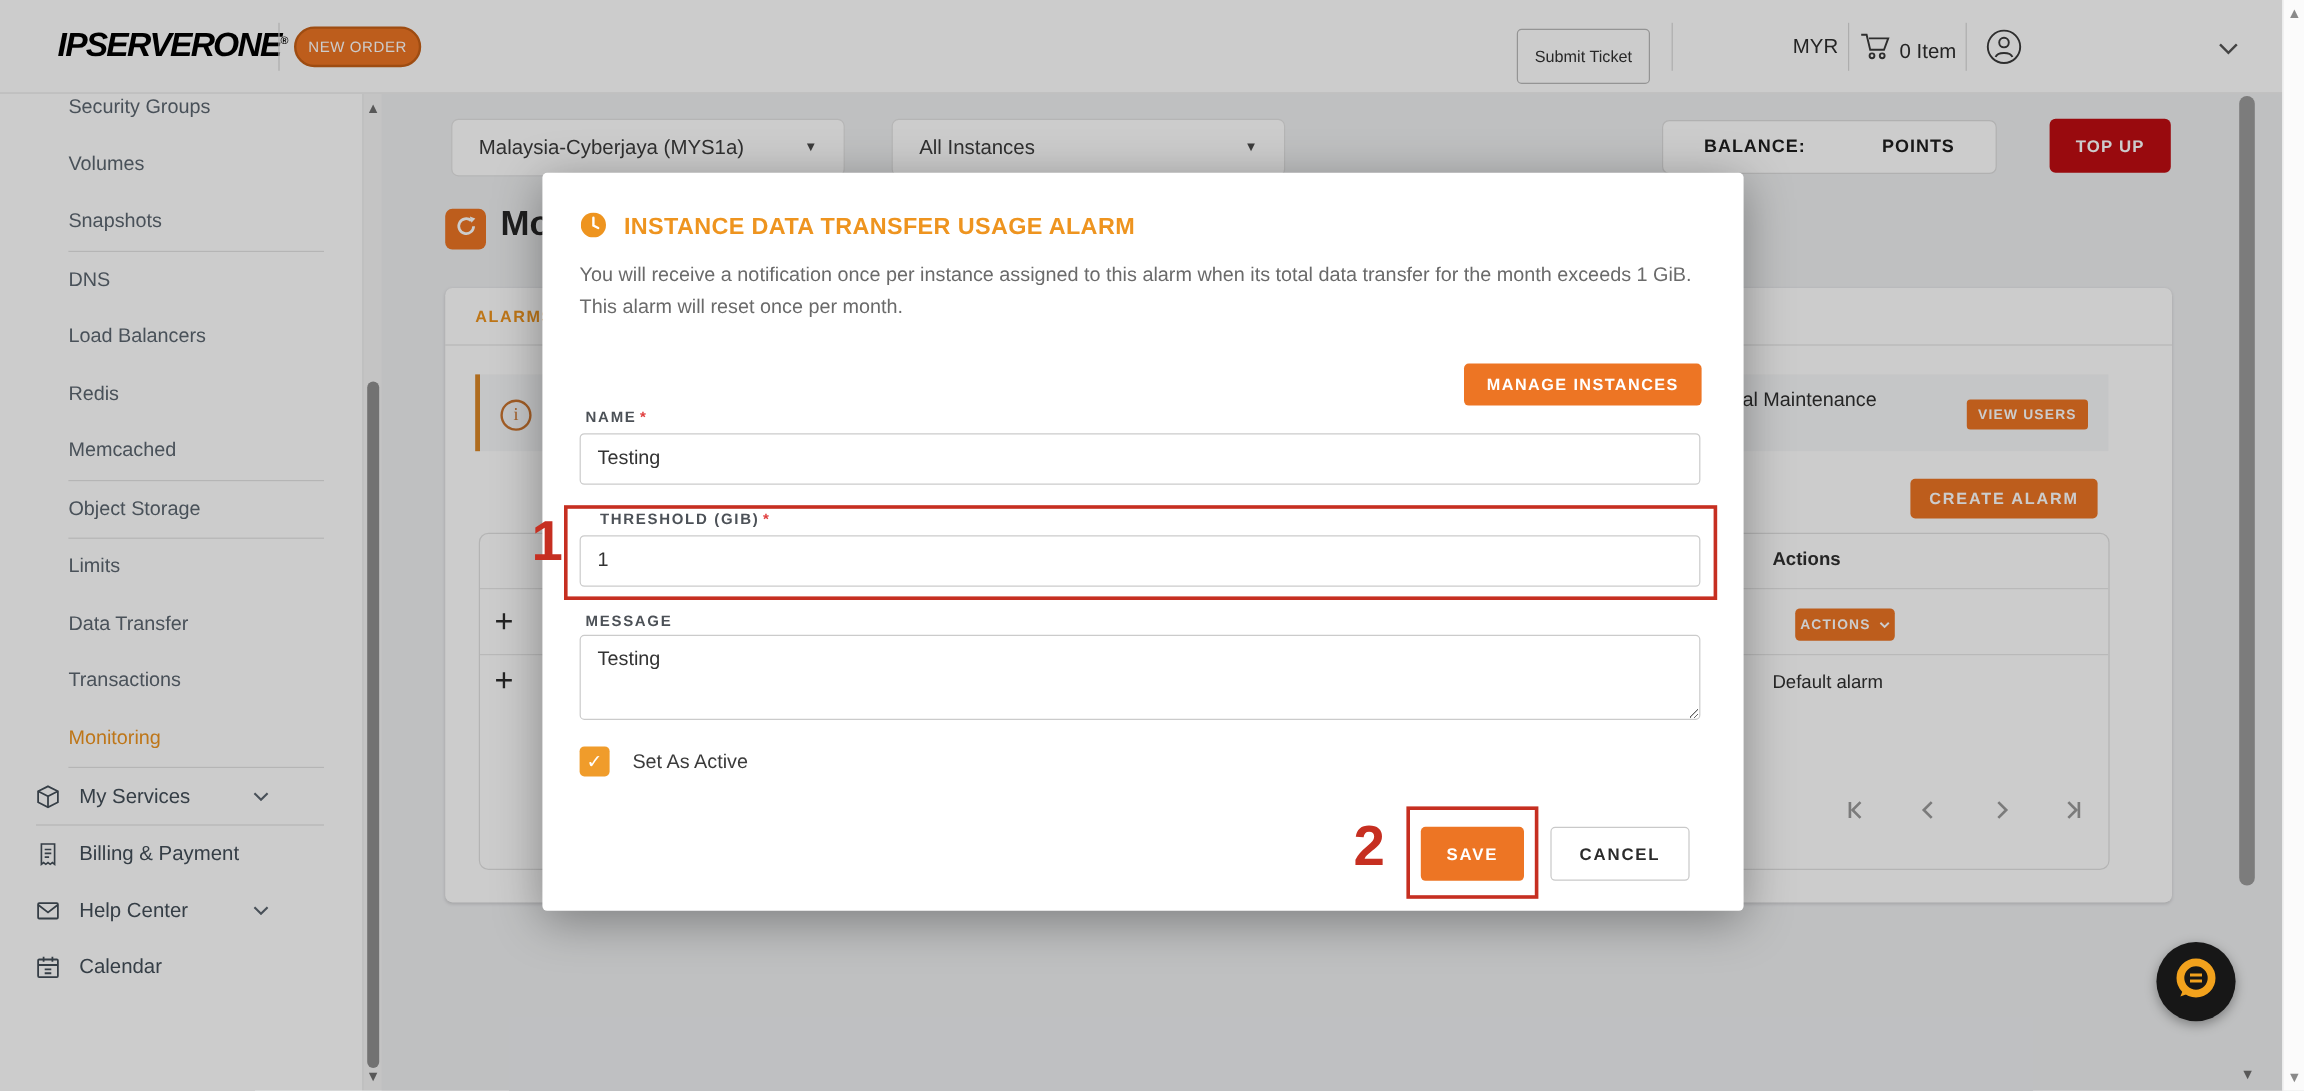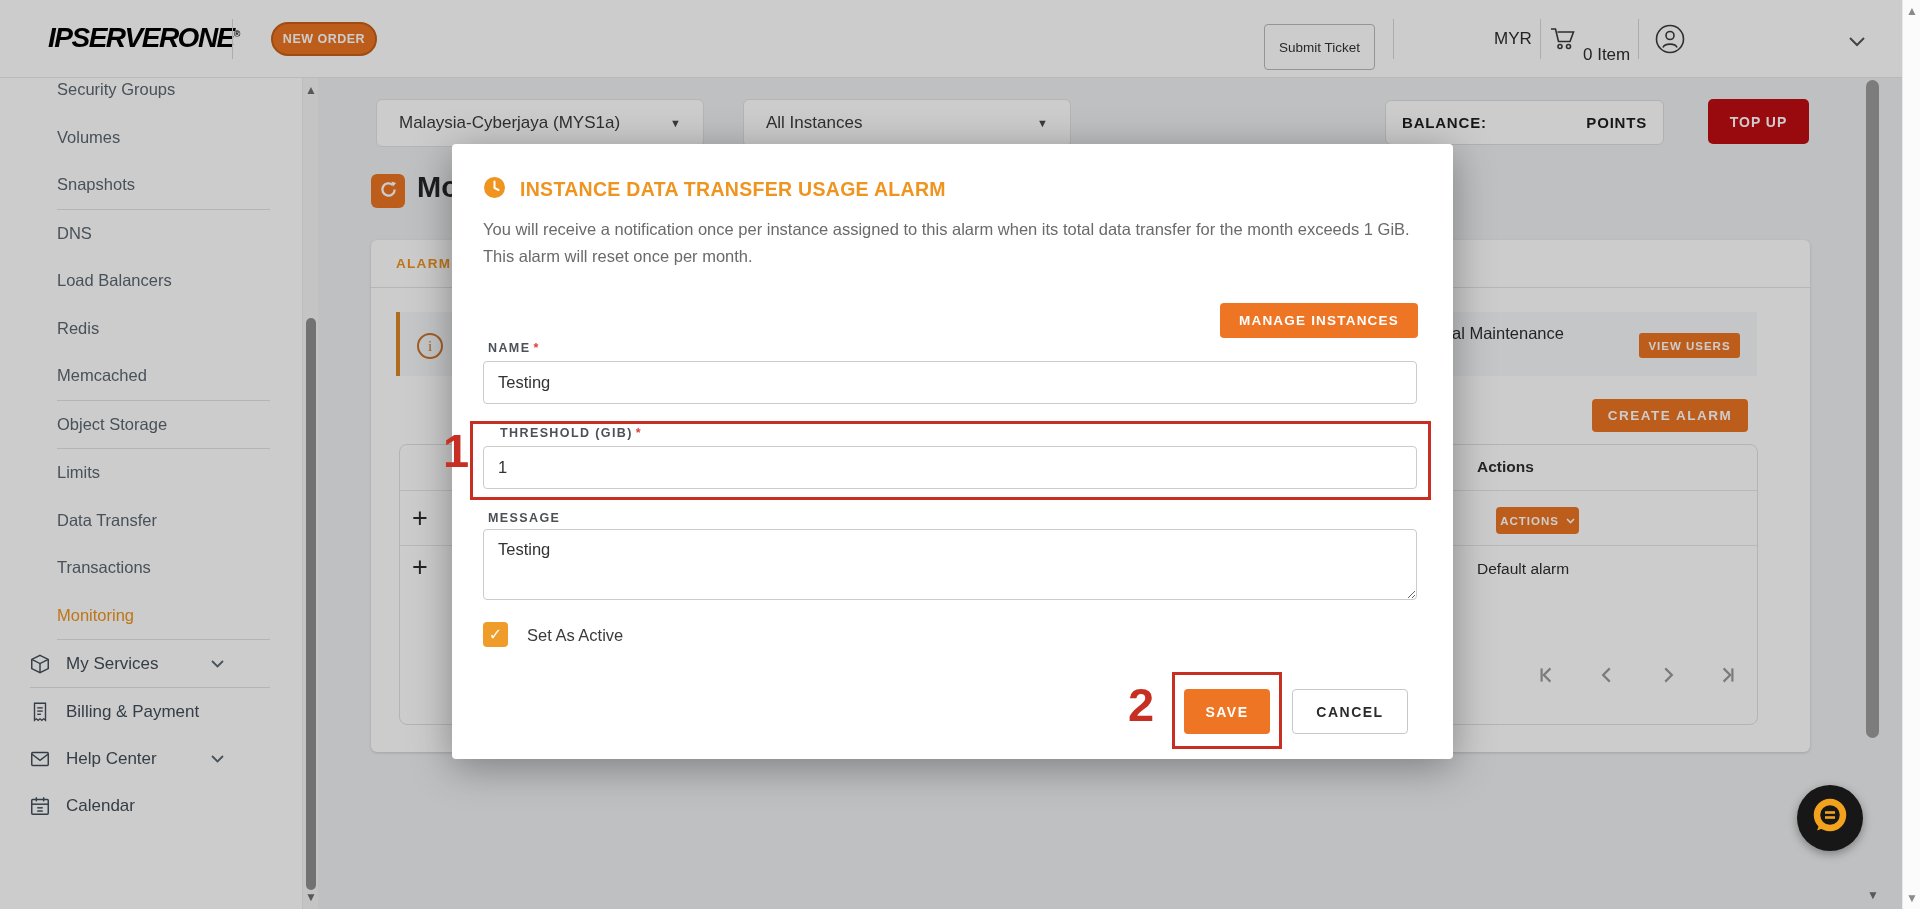--- a/index.html
+++ b/index.html
@@ -8,22 +8,22 @@
     position: relative; overflow: hidden;
     font-family: "Liberation Sans", "DejaVu Sans", sans-serif;
     background: #eff0f2;
   }
 
   
   .header { position:absolute; left:0; top:0; width:1902px; height:78px; background:#ffffff; border-bottom:1px solid #e9e9e9; z-index:5; }
   .logo { position:absolute; left:48px; top:22px; font-style:italic; font-weight:bold; font-size:28px; letter-spacing:-1.5px; color:#000000; }
   .logo sup { font-size:9px; font-style:normal; vertical-align:super; }
   .hdr-vdiv { position:absolute; top:19px; width:1px; height:40px; background:#d9d9d9; }
-  .new-order { position:absolute; left:271px; top:22px; width:106px; height:34px; background:var(--brand-orange); border:2px solid #c65f16; border-radius:17px;
-    color:#fff; font-size:12.5px; font-weight:bold; letter-spacing:.5px; display:flex; align-items:center; justify-content:center; cursor:pointer; }
+  .new-order { position:absolute; left:245px; top:22px; width:106px; height:34px; background:var(--brand-orange); border:2px solid #c65f16; border-radius:17px;
+    color:#fff; font-size:12.5px; font-weight:normal; letter-spacing:.5px; display:flex; align-items:center; justify-content:center; cursor:pointer; }
   .submit-ticket { position:absolute; left:1264px; top:24px; height:46px; padding:0 14px; background:#fff; border:1px solid #b9b9b9; border-radius:4px;
     color:#333; font-size:13.5px; display:flex; align-items:center; cursor:pointer; }
   .hdr-text { position:absolute; top:29px; font-size:17px; color:#2d2d2d; }
   .hdr-icon { position:absolute; }
 
   
   .sidebar { position:absolute; left:0; top:78px; width:302px; height:831px; background:#ffffff; overflow:hidden; z-index:4; }
   .sb-nav { margin-top:-12px; }
   .sb-item { height:47.5px; display:flex; align-items:center; padding-left:57px; font-size:16.5px; color:#5c6670; cursor:pointer; }
   .sb-item.sb-main { height:47px; padding-left:28px; font-size:17px; color:#434e58; }
@@ -34,21 +34,21 @@
   .sb-divider.main { margin-left:30px; }
   .sb-scrollbar { position:absolute; left:302px; top:78px; width:16px; height:831px; background:#f6f6f6; border-left:1px solid #ececec; z-index:4; }
   .sb-thumb { position:absolute; left:3px; top:240px; width:10px; height:572px; border-radius:5px; background:#8f8f8f; }
   .scroll-arrow { font-size:12px; color:#6f6f6f; line-height:1; position:absolute; left:2px; }
 
   
   .select { position:absolute; top:99px; width:328px; height:48px; background:#fff; border:1px solid #e3e3e3; border-radius:6px;
     display:flex; align-items:center; justify-content:space-between; padding:0 22px; font-size:17px; color:#3c3c3c; cursor:pointer; }
   .select .caret { font-size:11px; color:#4a4a4a; }
   .balance { position:absolute; left:1385px; top:100px; width:279px; height:45px; background:#fff; border:1px solid #dedede; border-radius:6px;
-    display:flex; align-items:center; justify-content:space-between; padding:0 16px; font-size:15px; font-weight:bold; letter-spacing:.8px; color:#1f1f1f; }
+    display:flex; align-items:center; justify-content:space-between; padding:0 34px; font-size:15px; font-weight:bold; letter-spacing:.8px; color:#1f1f1f; }
   .topup { position:absolute; left:1708px; top:99px; width:101px; height:45px; background:var(--topup-red); border-radius:5px;
     color:#fff; font-size:14px; font-weight:bold; letter-spacing:1px; display:flex; align-items:center; justify-content:center; cursor:pointer; }
   .refresh-btn { position:absolute; left:371px; top:174px; width:34px; height:34px; background:var(--brand-orange); border-radius:6px;
     display:flex; align-items:center; justify-content:center; cursor:pointer; }
   .page-title { position:absolute; left:417px; top:171px; font-size:29px; font-weight:bold; color:#262626; }
 
   
   .panel { position:absolute; left:371px; top:240px; width:1439px; height:512px; background:#fff; border-radius:6px; box-shadow:0 1px 3px rgba(0,0,0,.15); }
   .tab { position:absolute; left:396px; top:256px; font-size:13.5px; font-weight:bold; letter-spacing:1.3px; color:var(--title-orange); cursor:pointer; }
   .tab-line { position:absolute; left:371px; top:287px; width:1439px; height:1px; background:#e4e4e4; }
@@ -119,21 +119,21 @@
   <div class="hdr-vdiv" style="left:1393px"></div>
   <div class="hdr-text" style="left:1494px">MYR</div>
   <div class="hdr-vdiv" style="left:1540px"></div>
   <span class="hdr-icon" style="left:1550px; top:26px">
     <svg width="27" height="26" viewBox="0 0 27 26" fill="none" stroke="#3a3a3a" stroke-width="1.6">
       <path d="M1 3 h4.5 l3 12.5 h11.5 l3.5 -9.5 h-16"></path>
       <circle cx="10" cy="20.5" r="2"></circle>
         <circle cx="18.5" cy="20.5" r="2"></circle>
     </svg>
   </span>
-  <div class="hdr-text" style="left:1583px; top:45px">0 Item</div>
+  <div class="hdr-text" style="left:1583px; top:33px">0 Item</div>
   <div class="hdr-vdiv" style="left:1638px"></div>
   <span class="hdr-icon" style="left:1654px; top:23px">
     <svg width="32" height="32" viewBox="0 0 32 32" fill="none" stroke="#3a3a3a" stroke-width="1.6">
       <circle cx="16" cy="16" r="13.5"></circle>
       <circle cx="16" cy="12.5" r="4"></circle>
       <path d="M9 24.5 c1.5-4.5 12.5-4.5 14 0"></path>
     </svg>
   </span>
   <span class="hdr-icon" style="left:1849px; top:33px">
     <svg width="16" height="10" viewBox="0 0 16 10" fill="none" stroke="#555" stroke-width="2">

